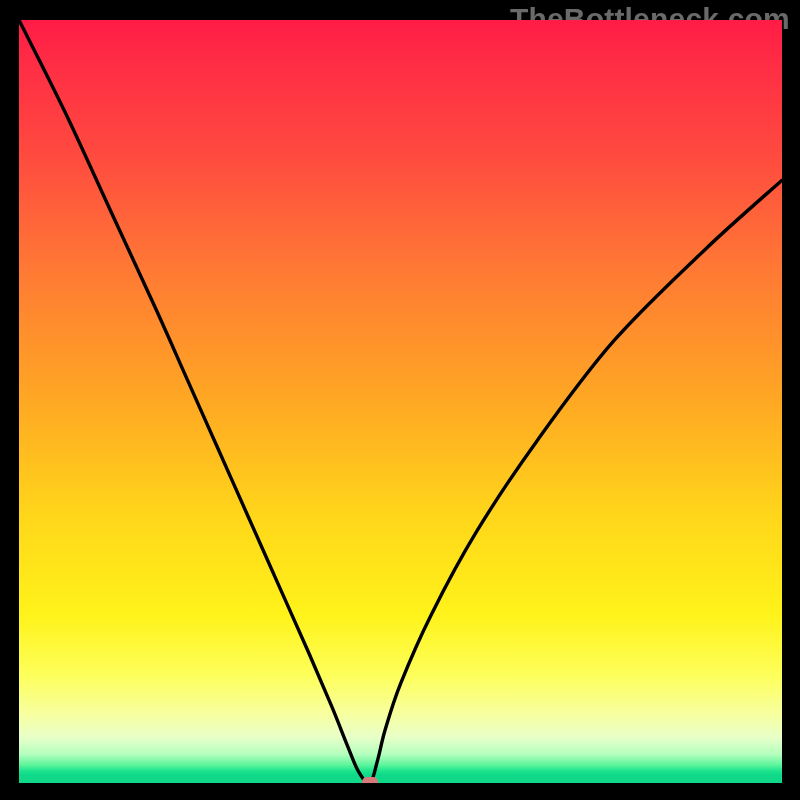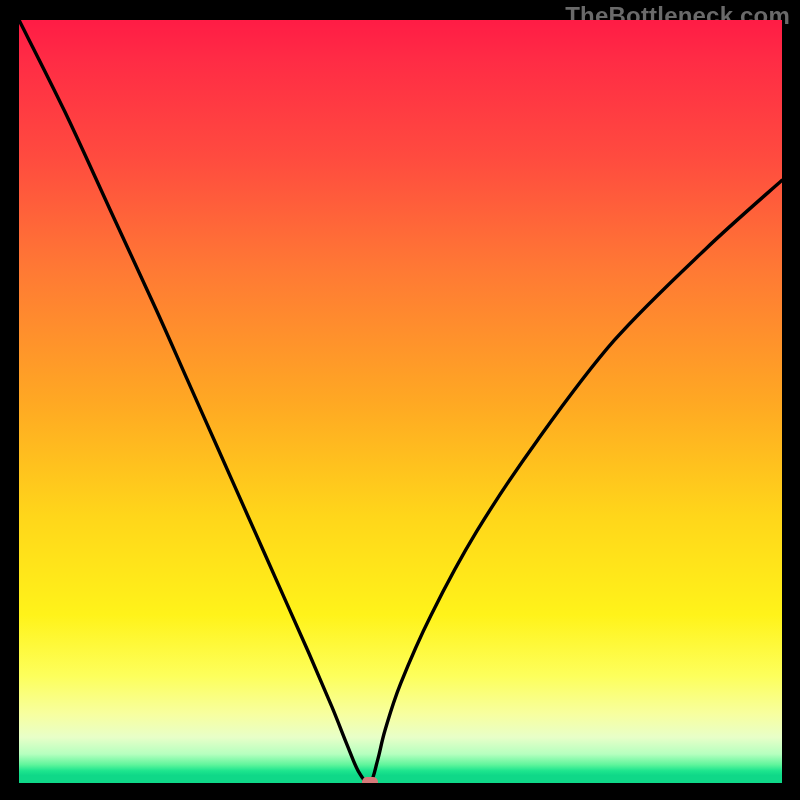--- a/index.html
+++ b/index.html
@@ -15,21 +15,21 @@
     position: relative;
     width: 800px;
     height: 800px;
     background: #000;
   }
   .watermark {
     position: absolute;
     top: 2px;
     right: 10px;
     color: #6a6a6a;
-    font-size: 24px;
+    font-size: 30px;
     font-weight: 600;
     letter-spacing: 0.2px;
     user-select: none;
   }
   .plot-area {
     position: absolute;
     left: 19px;
     top: 20px;
     width: 763px;
     height: 763px;

